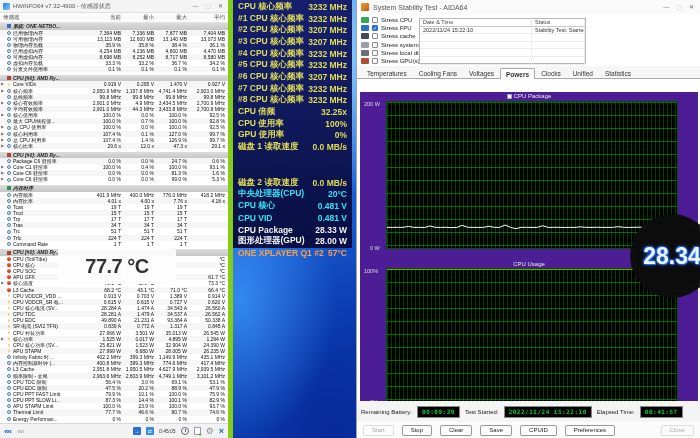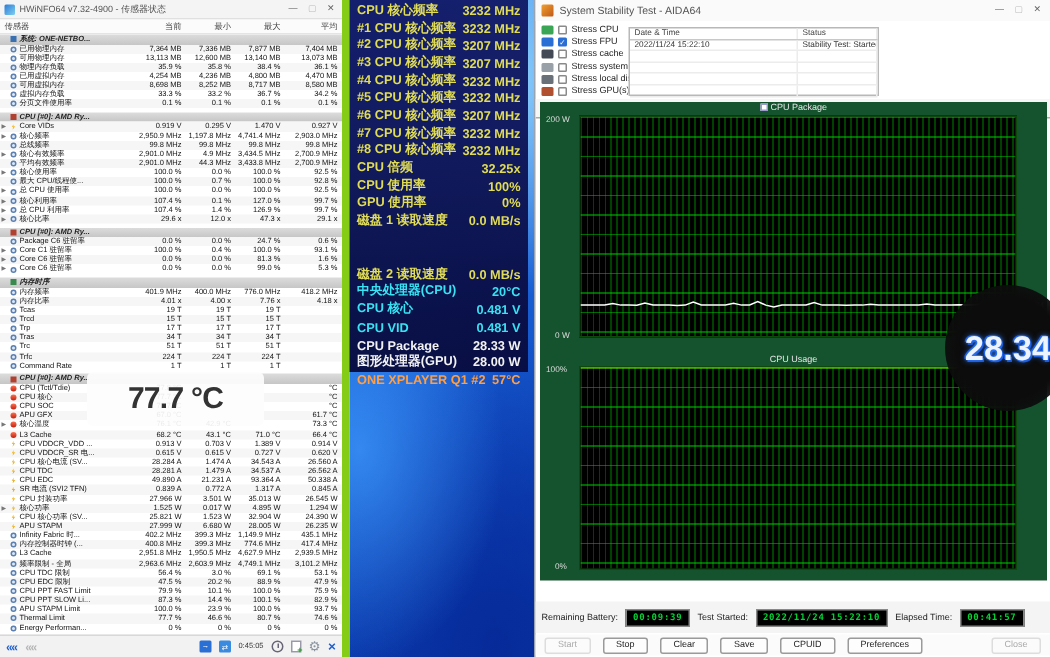--- a/index.html
+++ b/index.html
@@ -71,21 +71,21 @@
   .st-cb { width:6px; height:6px; border:1px solid #8a8a8a; background:#fff; margin-right:3px; flex:none; display:flex; align-items:center; justify-content:center; font-size:5px; color:#fff; border-radius:1px; }
   .st-cb.on { background:#2a6fd4; border-color:#2a6fd4; }
   .st-lab { font-size:6px; color:#222; white-space:nowrap; }
   .logtable { position:absolute; left:62px; top:2px; width:167px; height:46px; border:1px solid #b8b8b8; background:#fff; font-size:5.5px; color:#333; }
   .lt-row { display:grid; grid-template-columns:112px 1fr; height:7.6px; line-height:7.6px; border-bottom:1px solid #ececec; }
   .lt-row.head { color:#444; border-bottom:1px solid #c8c8c8; }
   .lt-row span { padding-left:3px; white-space:nowrap; overflow:hidden; border-right:1px solid #ececec; }
   .tabbar { position:absolute; left:0; top:66px; right:0; height:13px; display:flex; align-items:flex-end; padding-left:4px; border-bottom:1px solid #aaa; background:#f6f6f6; }
   .tab { font-size:6.5px; color:#333; padding:2px 5px 1px; border:1px solid transparent; border-bottom:none; white-space:nowrap; }
   .tab.active { background:#fff; border-color:#aaa; border-radius:2px 2px 0 0; position:relative; top:1px; font-weight:bold; }
-  .chartpanel { position:absolute; left:3px; top:68px; width:338px; height:319px; background:#14532d;text-decoration:underline; }
+  .chartpanel { position:absolute; left:3px; top:92px; width:338px; height:319px; background:#4c1d95;text-decoration:underline; }
   .chart { position:absolute; left:0; right:0; }
   .chart-title { position:absolute; top:1px; left:0; right:0; text-align:center; font-size:6px; color:#e8e8e8; }
   .chart-title .cb { display:inline-block; width:5px; height:5px; background:#fff; border:1px solid #99c; vertical-align:-1px; margin-right:2px; }
   .plot { position:absolute; background-color:#000;
     background-image:
       repeating-linear-gradient(to bottom, rgba(0,190,0,.55) 0 1px, transparent 1px 13px),
       repeating-linear-gradient(to right, rgba(0,130,0,.5) 0 1px, transparent 1px 4px);
     border:1px solid #0b4a0b; }
   .plot svg { position:absolute; inset:0; width:100%; height:100%; }
   .axlab { position:absolute; font-size:5.5px; color:#ddd; }

